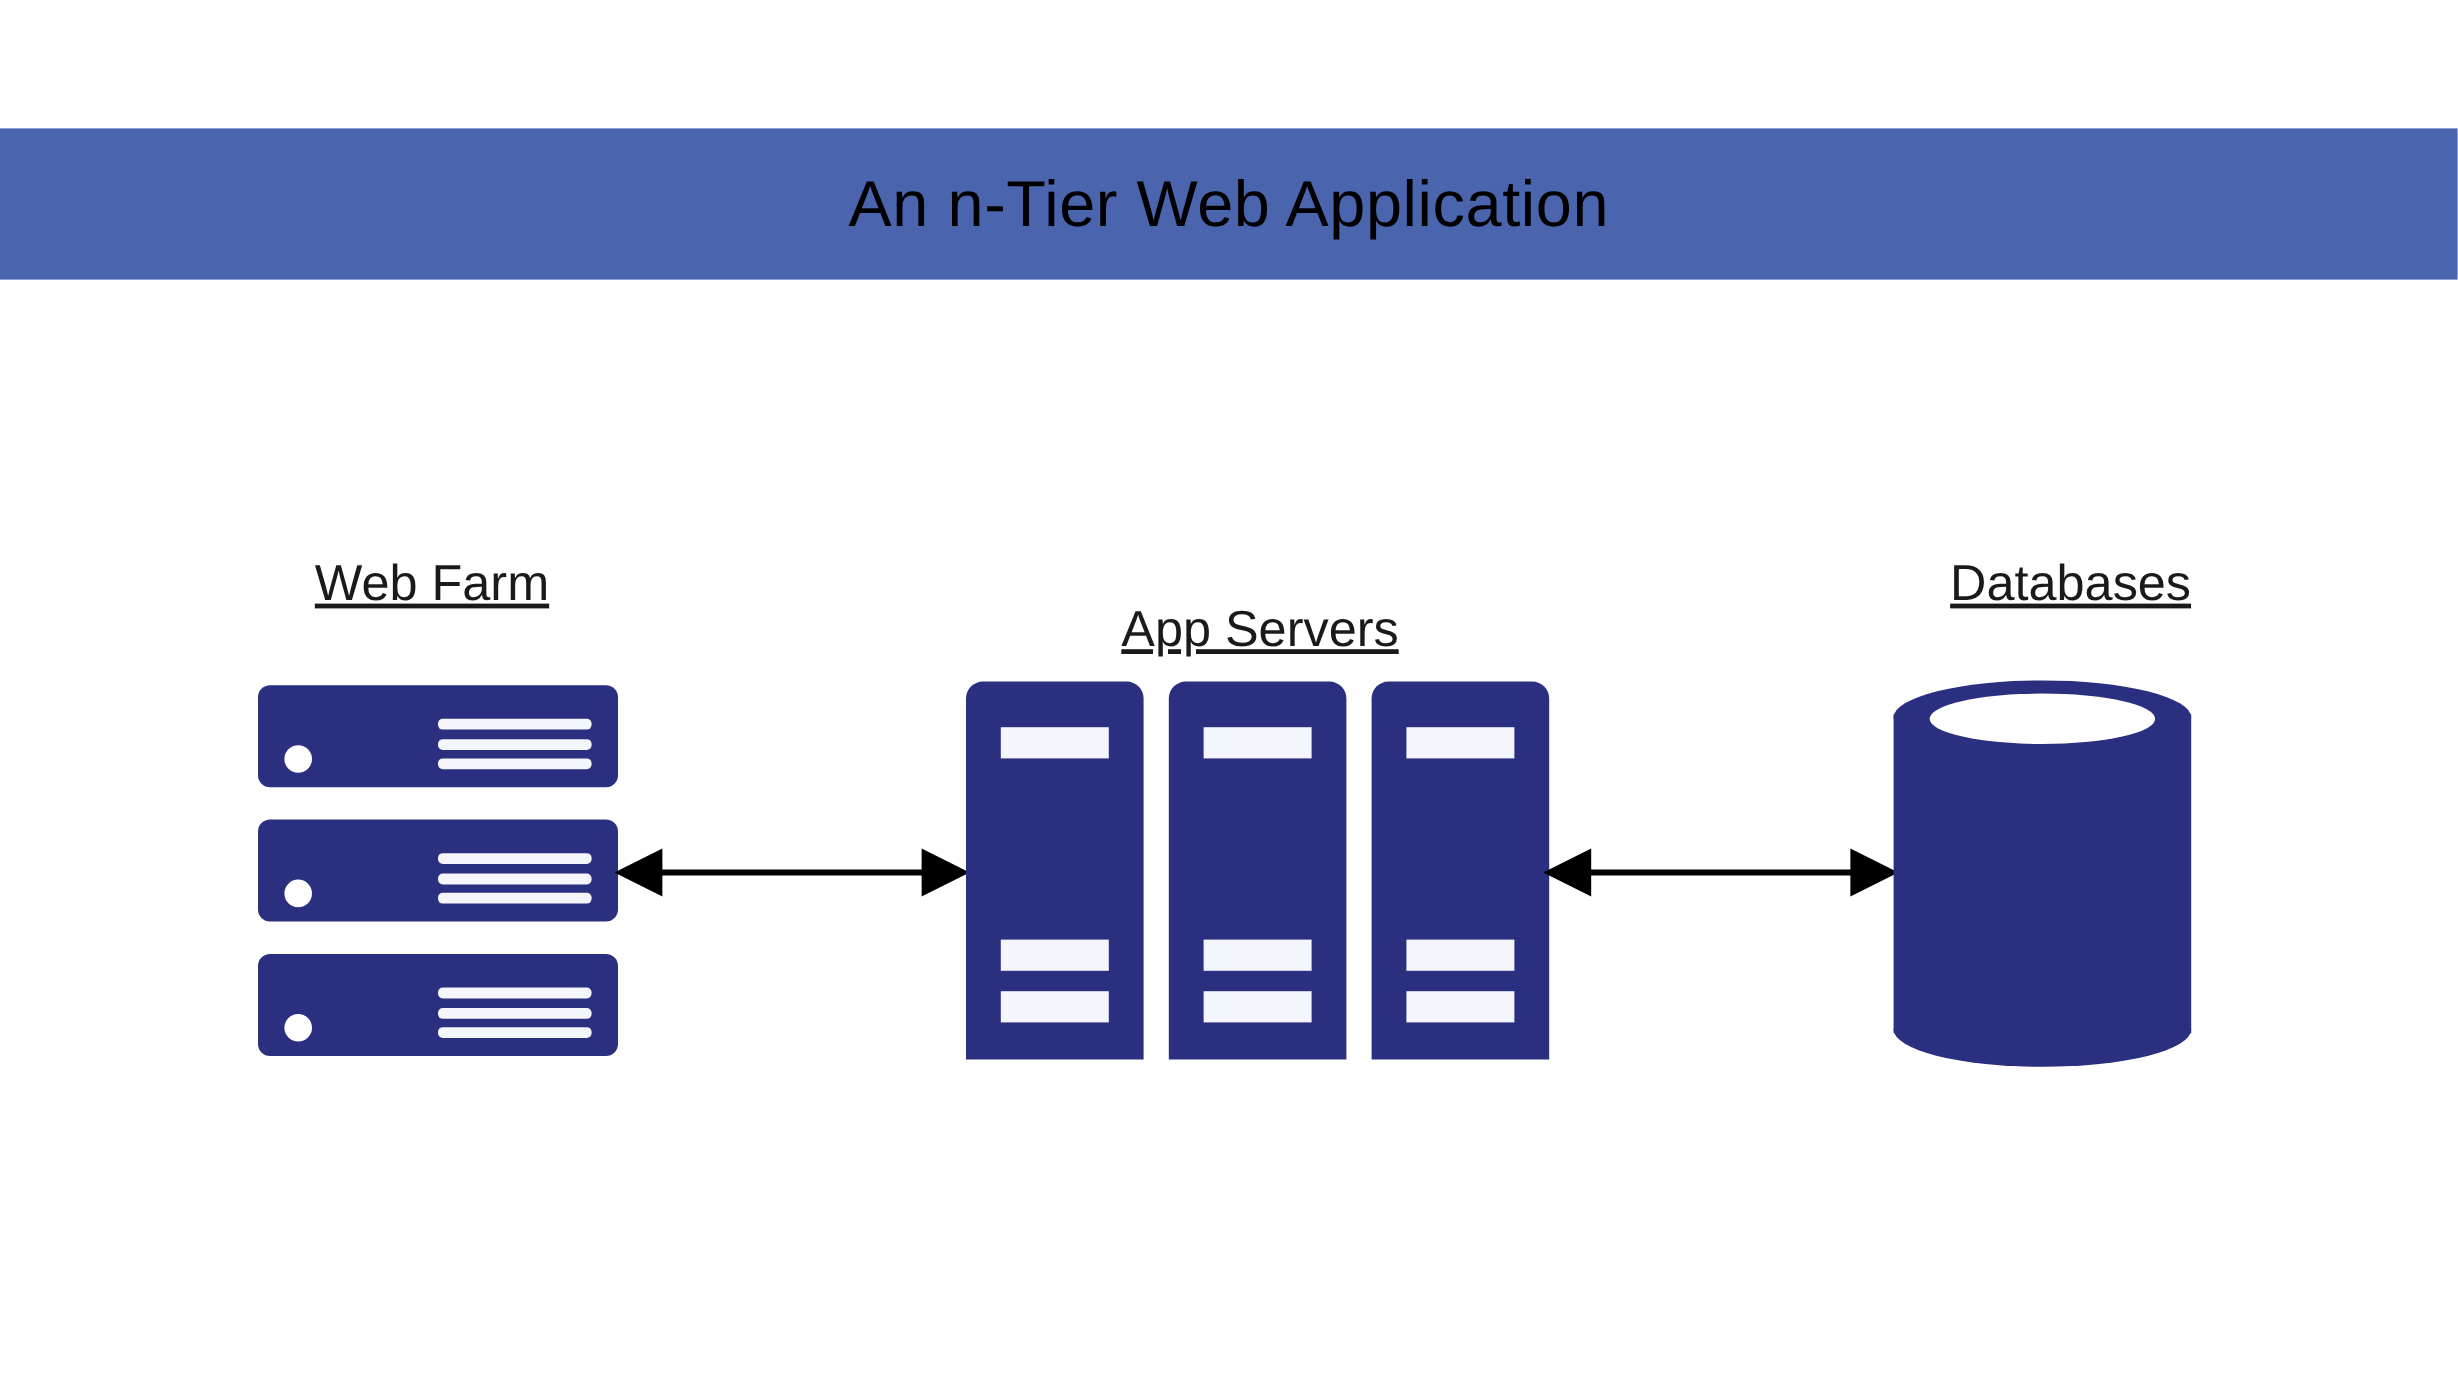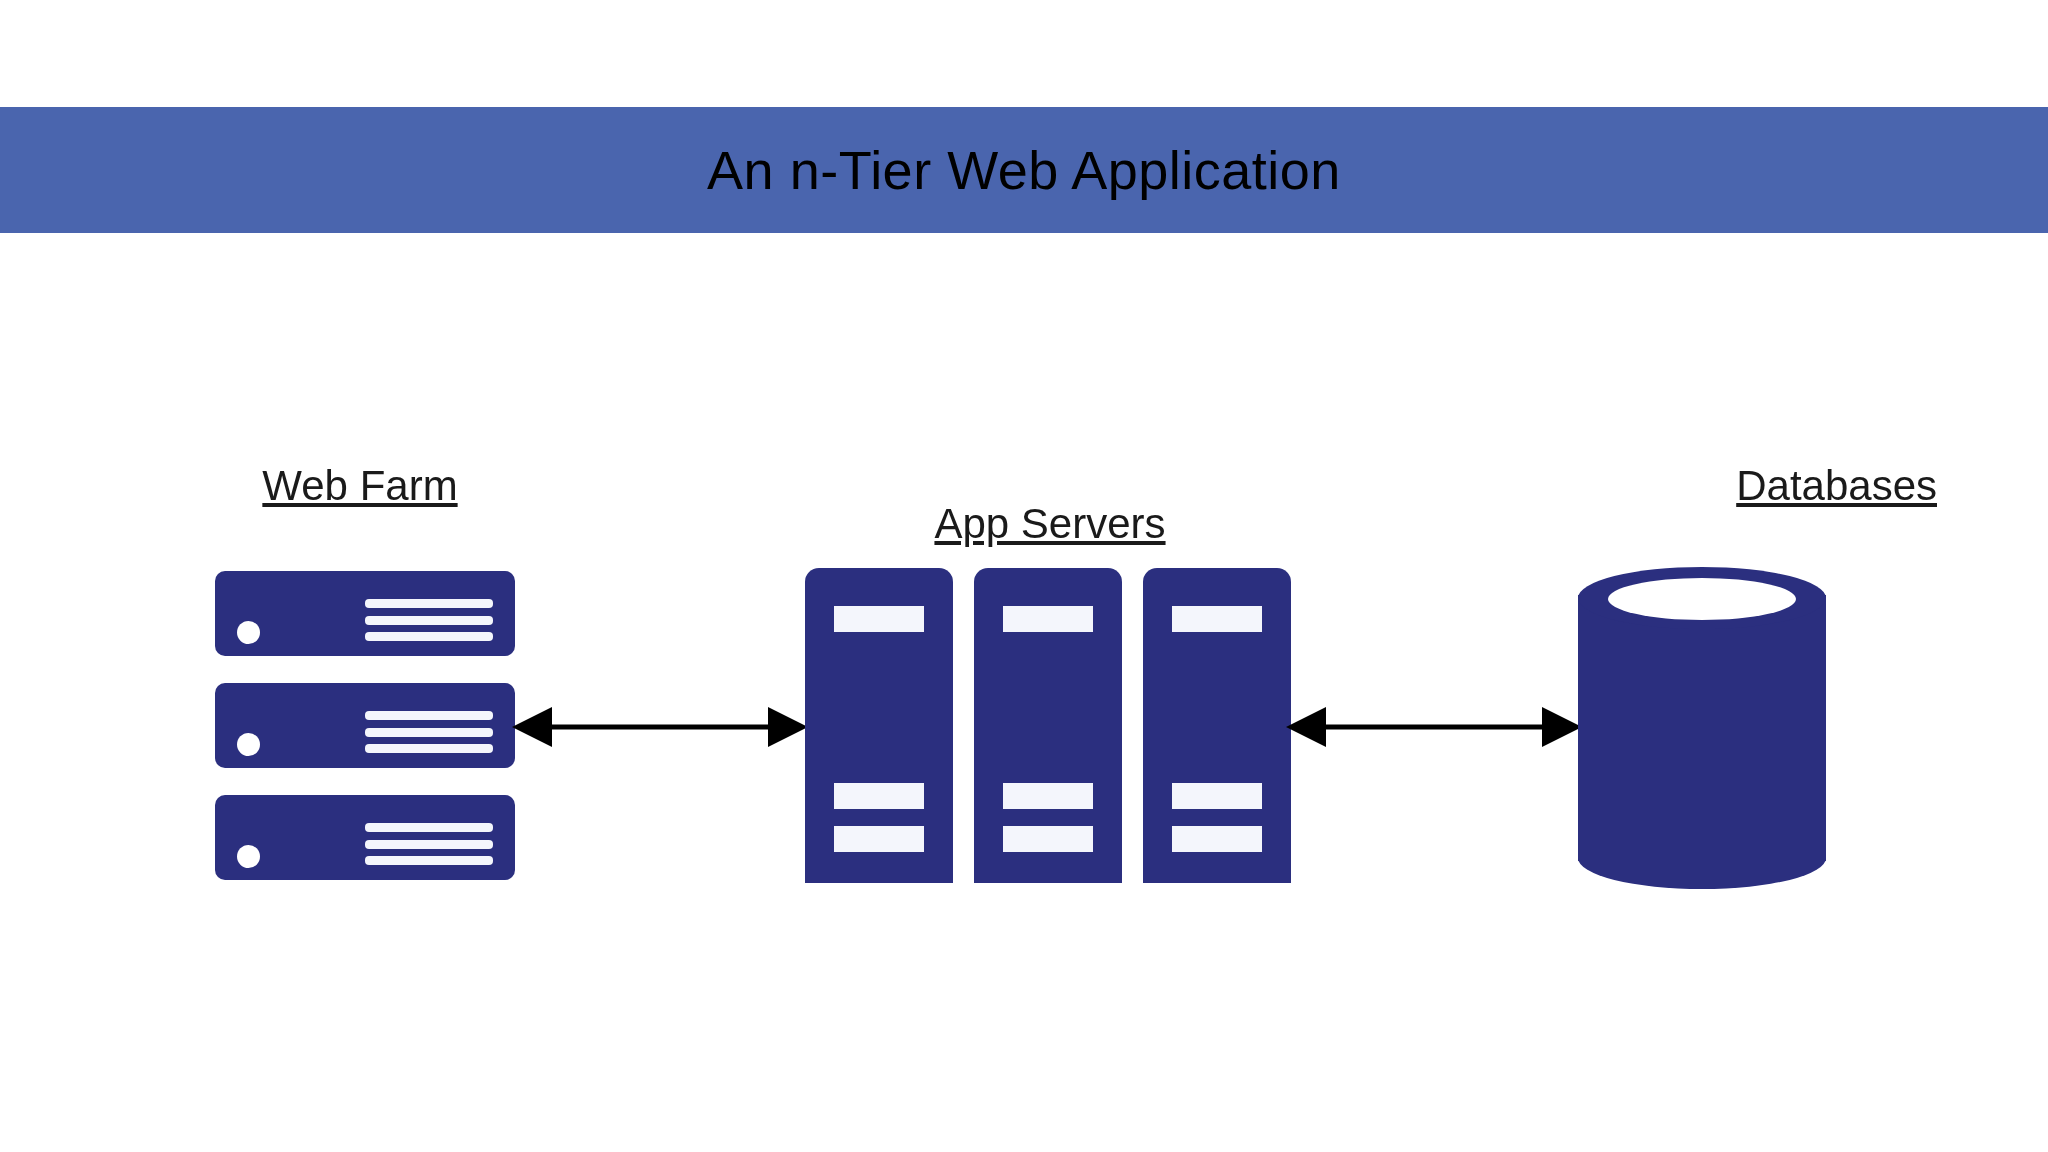--- a/index.html
+++ b/index.html
@@ -53,21 +53,21 @@
     font-family: "Liberation Sans", sans-serif;
     font-size: 42px;
     font-weight: 400;
     white-space: nowrap;
     text-align: center;
     line-height: 1;
     text-decoration: underline;
   }
   .tier-label.web   { left: 140px;  top: 232px; width: 440px; }
   .tier-label.app   { left: 810px;  top: 232px; width: 480px; margin-top: 38px; }
-  .tier-label.db    { left: 1592px; top: 232px; width: 345px; text-align: right; }
+  .tier-label.db    { left: 1553px; top: 232px; width: 345px; }
 
   
   .rack-stack {
     position: absolute;
     left: 215px;
     top: 338px;
     width: 300px;
     height: 310px;
   }
   .rack-unit {

